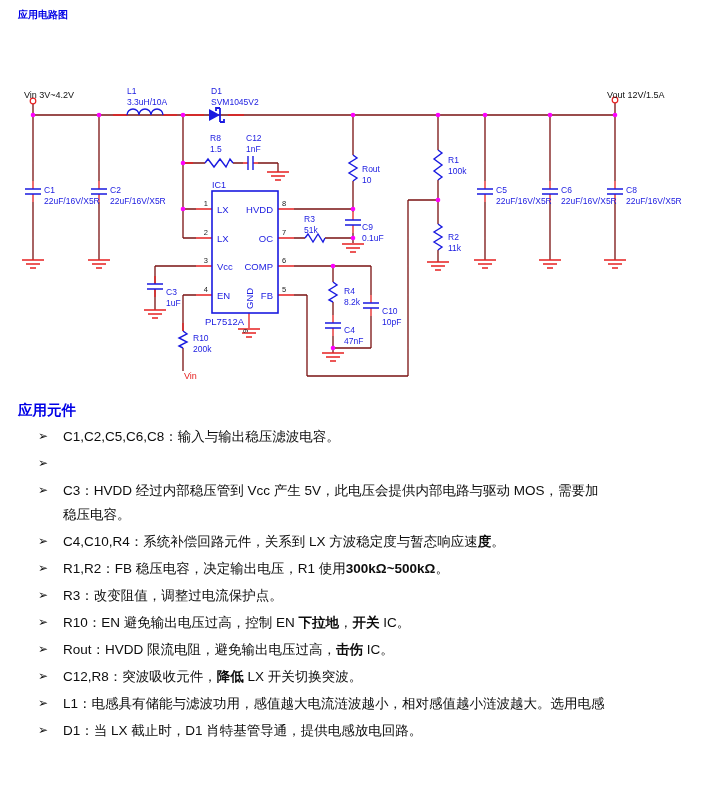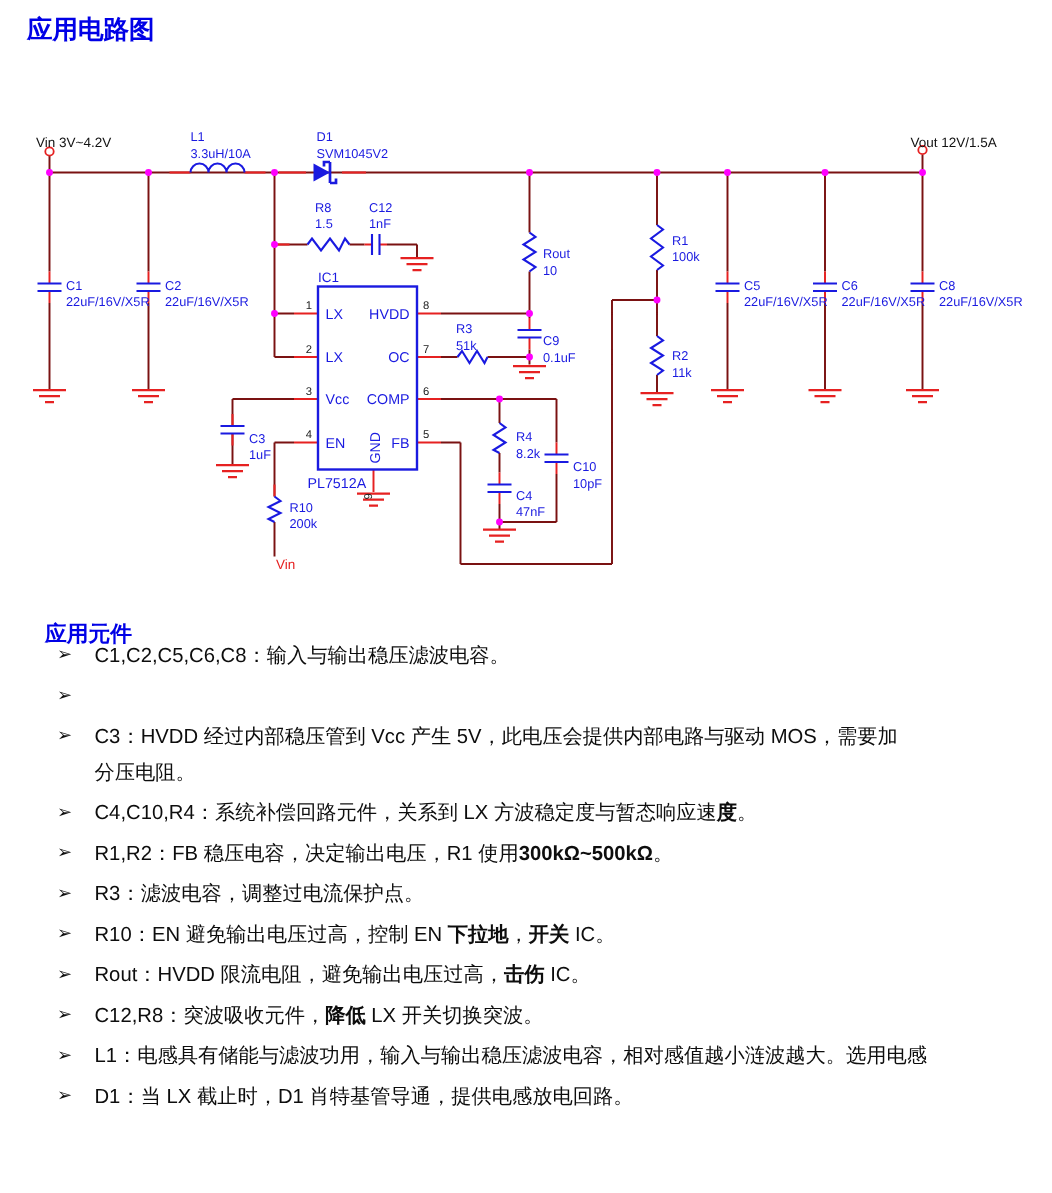--- a/index.html
+++ b/index.html
@@ -1,19 +1,19 @@
 <!DOCTYPE html>
 <html><head>
 <meta charset="utf-8">
 <style>
   html,body{margin:0;padding:0;background:#fff;}
   .page{position:relative;width:701px;height:795px;background:#fff;overflow:hidden;
         font-family:"Liberation Sans",sans-serif;}
-  .doc-title{position:absolute;left:18px;top:8px;font-size:17px;font-weight:bold;color:#0000e6;margin:0;}
-  .section-title{position:absolute;left:18px;top:401px;font-size:14.5px;font-weight:bold;color:#0000e6;margin:12px;}
+  .doc-title{position:absolute;left:18px;top:8px;font-size:10px;font-weight:bold;color:#0000e6;margin:0;}
+  .section-title{position:absolute;left:18px;top:401px;font-size:14.5px;font-weight:bold;color:#0000e6;margin:0;}
   svg.schematic{position:absolute;left:0;top:0;}
   .comp-list{position:absolute;left:38px;top:428px;width:655px;}
   .li-row{height:24px;line-height:17px;font-size:13.5px;color:#0d0d0d;display:flex;white-space:nowrap;}
   .li-row.item-start{margin-top:3px;}
   .bullet{width:25px;flex:0 0 25px;font-size:12px;color:#111;}
   .li-text .bold{font-weight:bold;}
 </style>
 </head>
 <body>
 
@@ -212,49 +212,49 @@
       </div>
       <div class="li-row item-start">
         <span class="bullet">➢</span>
       </div>
       <div class="li-row item-start">
         <span class="bullet">➢</span>
         <span class="li-text"><span>C3：HVDD 经过内部稳压管到 Vcc 产生 5V，此电压会提供内部电路与驱动 MOS，需要加</span></span>
       </div>
       <div class="li-row">
         <span class="bullet"></span>
-        <span class="li-text"><span>分压电阻。</span></span>
+        <span class="li-text"><span>稳压电容。</span></span>
       </div>
       <div class="li-row item-start">
         <span class="bullet">➢</span>
         <span class="li-text"><span>C4,C10,R4：系统补偿回路元件，关系到 LX 方波稳定度与暂态响应速</span><span class="bold">度</span><span>。</span></span>
       </div>
       <div class="li-row item-start">
         <span class="bullet">➢</span>
         <span class="li-text"><span>R1,R2：FB 稳压电容，决定输出电压，R1 使用</span><span class="bold">300kΩ~500kΩ</span><span>。</span></span>
       </div>
       <div class="li-row item-start">
         <span class="bullet">➢</span>
-        <span class="li-text"><span>R3：滤波电容，调整过电流保护点。</span></span>
+        <span class="li-text"><span>R3：改变阻值，调整过电流保护点。</span></span>
       </div>
       <div class="li-row item-start">
         <span class="bullet">➢</span>
         <span class="li-text"><span>R10：EN 避免输出电压过高，控制 EN </span><span class="bold">下拉地</span><span>，</span><span class="bold">开关</span><span> IC。</span></span>
       </div>
       <div class="li-row item-start">
         <span class="bullet">➢</span>
         <span class="li-text"><span>Rout：HVDD 限流电阻，避免输出电压过高，</span><span class="bold">击伤</span><span> IC。</span></span>
       </div>
       <div class="li-row item-start">
         <span class="bullet">➢</span>
         <span class="li-text"><span>C12,R8：突波吸收元件，</span><span class="bold">降低</span><span> LX 开关切换突波。</span></span>
       </div>
       <div class="li-row item-start">
         <span class="bullet">➢</span>
-        <span class="li-text"><span>L1：电感具有储能与滤波功用，输入与输出稳压滤波电容，相对感值越小涟波越大。选用电感</span></span>
+        <span class="li-text"><span>L1：电感具有储能与滤波功用，感值越大电流涟波越小，相对感值越小涟波越大。选用电感</span></span>
       </div>
       <div class="li-row item-start">
         <span class="bullet">➢</span>
         <span class="li-text"><span>D1：当 LX 截止时，D1 肖特基管导通，提供电感放电回路。</span></span>
       </div>
     </div>
 
 </div>
 
 </body></html>

